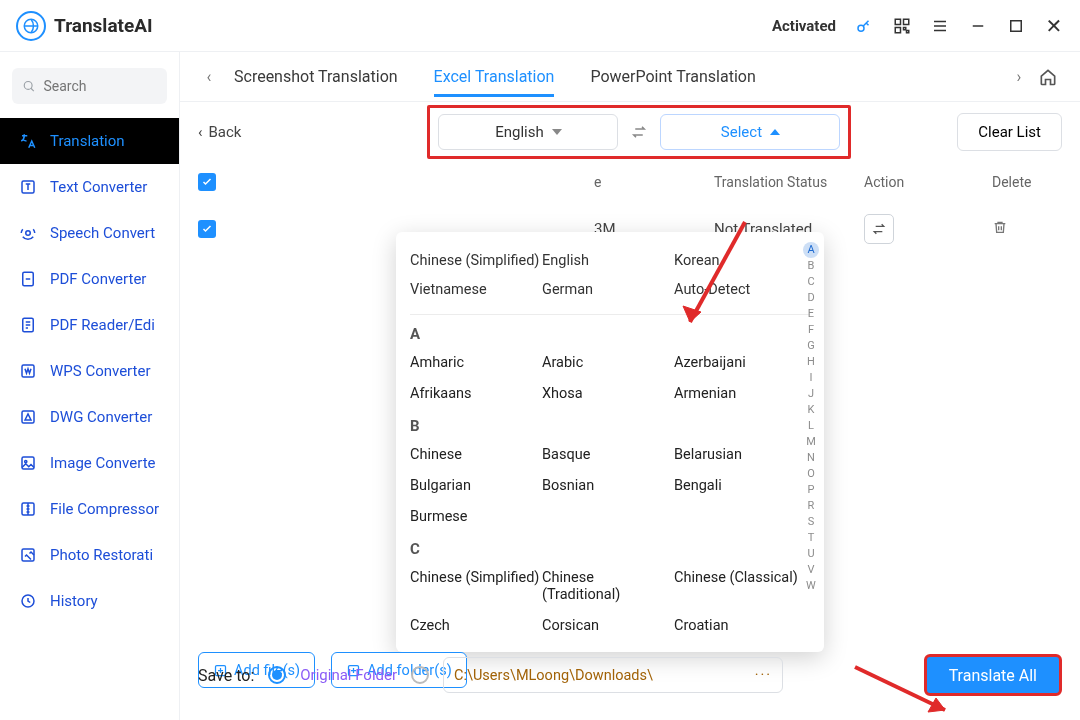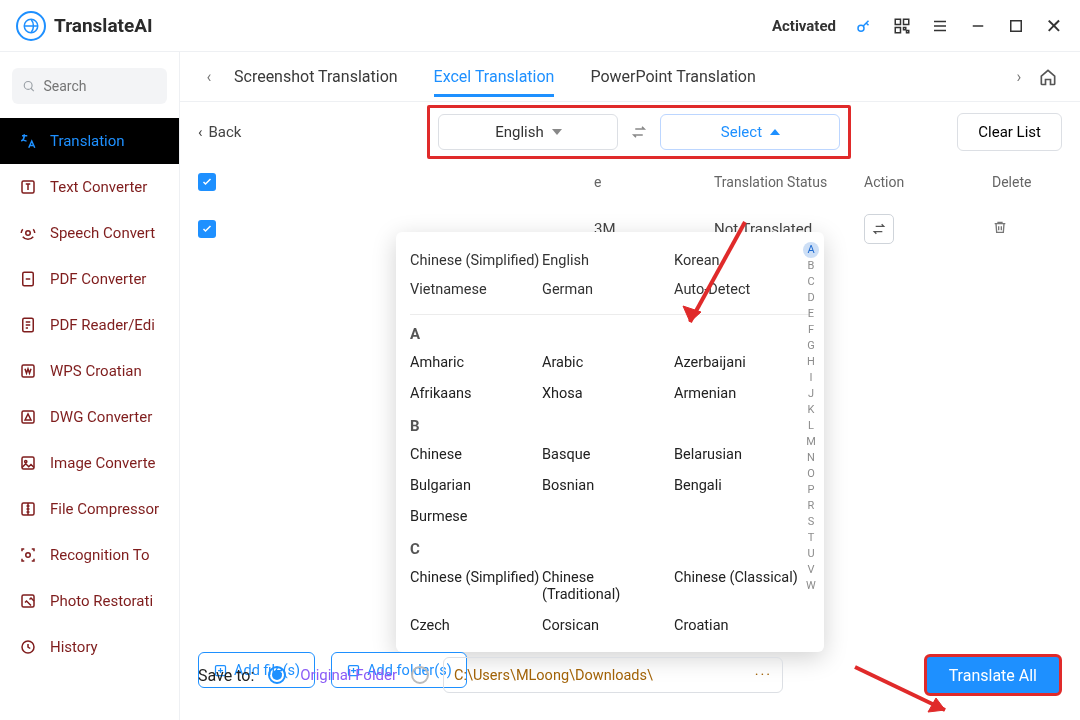--- a/index.html
+++ b/index.html
@@ -13,21 +13,21 @@
   .tb-right{margin-left:auto;display:flex;align-items:center;gap:18px;}
   .activated{font-weight:700;font-size:15px;}
   .tb-icon{width:20px;height:20px;display:flex;align-items:center;justify-content:center;color:#333;}
   .tb-icon svg{width:18px;height:18px;}
   .close-x{font-size:20px;}
 
   
   .sidebar{position:absolute;left:0;top:52px;bottom:0;width:180px;border-right:1px solid #eef0f3;padding-top:8px;}
   .search-box{margin:8px 12px 14px;height:36px;background:#f3f4f6;border-radius:6px;display:flex;align-items:center;padding:0 10px;gap:8px;color:#9aa0a6;}
   .search-box input{border:0;background:transparent;outline:0;font-size:14px;width:100%;}
-  .nav-item{display:flex;align-items:center;gap:12px;height:46px;padding:0 18px;font-size:15px;color:#7f1d1d;cursor:pointer;}
+  .nav-item{display:flex;align-items:center;gap:12px;height:46px;padding:0 18px;font-size:15px;color:#1d4ed8;cursor:pointer;}
   .nav-item.active{color:#1e90ff;background:#000000;}
   .nav-item .ic{width:20px;height:20px;color:inherit;display:flex;align-items:center;justify-content:center;}
   .nav-item .ic svg{width:18px;height:18px;}
 
   
   .main{position:absolute;left:180px;right:0;top:52px;bottom:0;}
 
   .tabs-row{height:50px;display:flex;align-items:center;padding:0 18px;gap:4px;border-bottom:1px solid #eef0f3;}
   .tab-nav{width:22px;height:22px;display:flex;align-items:center;justify-content:center;color:#777;border-radius:4px;}
   .tabs-scroll{flex:1;display:flex;gap:36px;overflow:hidden;padding:0 10px;font-size:16px;}
@@ -190,21 +190,21 @@
       </span>
       <span>PDF Reader/Edi</span>
     </div>
   <div class="nav-item">
       <span class="ic">
         <svg viewBox="0 0 24 24" fill="none" stroke="currentColor" stroke-width="2">
           <rect x="4" y="4" width="16" height="16" rx="2"></rect>
           <path d="M8 9l2 6 2-6 2 6 2-6"></path>
         </svg>
       </span>
-      <span>WPS Croatian</span>
+      <span>WPS Converter</span>
     </div>
   <div class="nav-item">
       <span class="ic">
         <svg viewBox="0 0 24 24" fill="none" stroke="currentColor" stroke-width="2">
           <rect x="4" y="4" width="16" height="16" rx="2"></rect>
           <path d="M8 16l4-8 4 8z"></path>
         </svg>
       </span>
       <span>DWG Converter</span>
     </div>
@@ -219,29 +219,20 @@
       <span>Image Converte</span>
     </div>
   <div class="nav-item">
       <span class="ic">
         <svg viewBox="0 0 24 24" fill="none" stroke="currentColor" stroke-width="2">
           <rect x="4" y="4" width="16" height="16" rx="2"></rect>
           <path d="M12 4v16M10 8h4M10 12h4M10 16h4"></path>
         </svg>
       </span>
       <span>File Compressor</span>
-    </div>
-  <div class="nav-item">
-      <span class="ic">
-        <svg viewBox="0 0 24 24" fill="none" stroke="currentColor" stroke-width="2">
-          <path d="M4 7V4h3M20 7V4h-3M4 17v3h3M20 17v3h-3"></path>
-          <circle cx="12" cy="12" r="3"></circle>
-        </svg>
-      </span>
-      <span>Recognition To</span>
     </div>
   <div class="nav-item">
       <span class="ic">
         <svg viewBox="0 0 24 24" fill="none" stroke="currentColor" stroke-width="2">
           <rect x="4" y="4" width="16" height="16" rx="2"></rect>
           <path d="M8 14l2-2 6 6M14 10l2-2 4 4"></path>
         </svg>
       </span>
       <span>Photo Restorati</span>
     </div>

